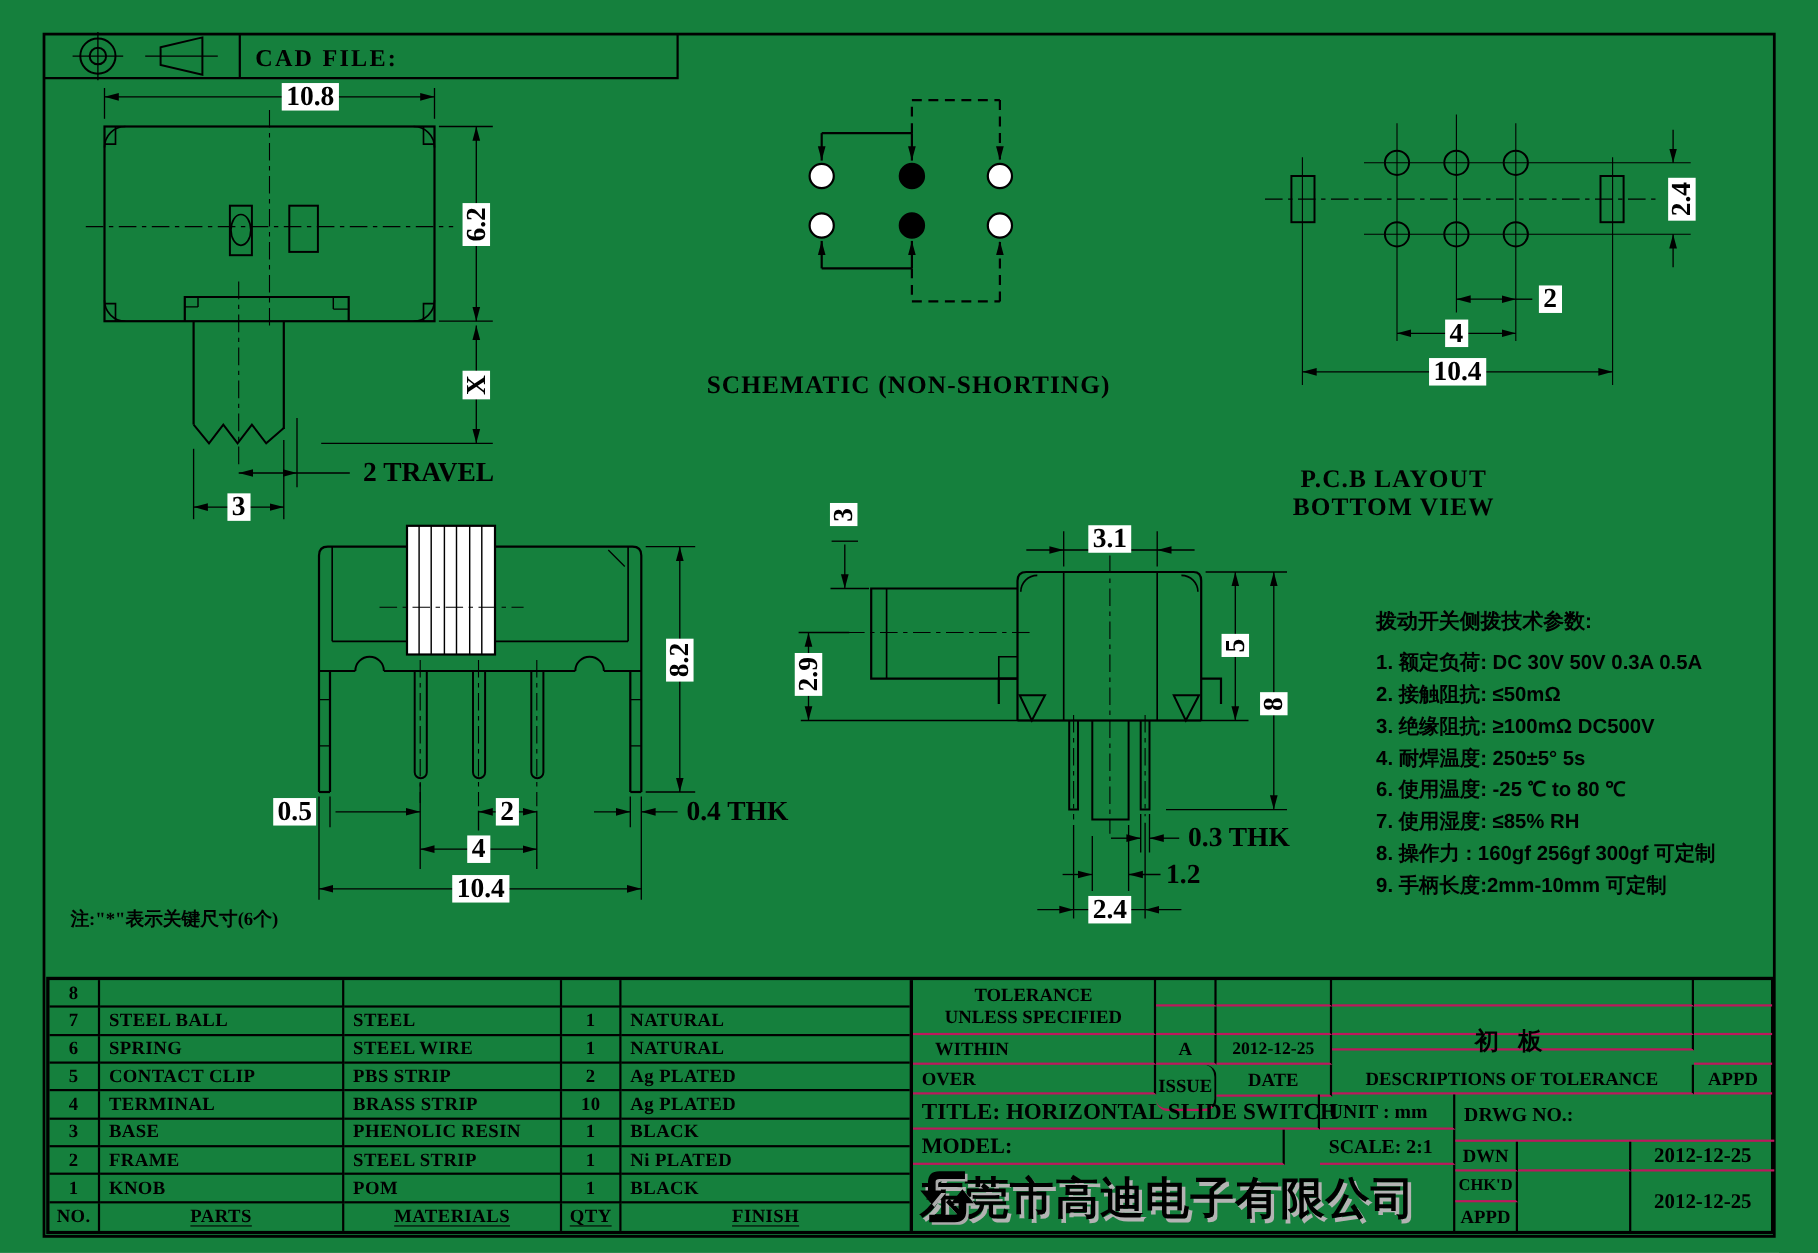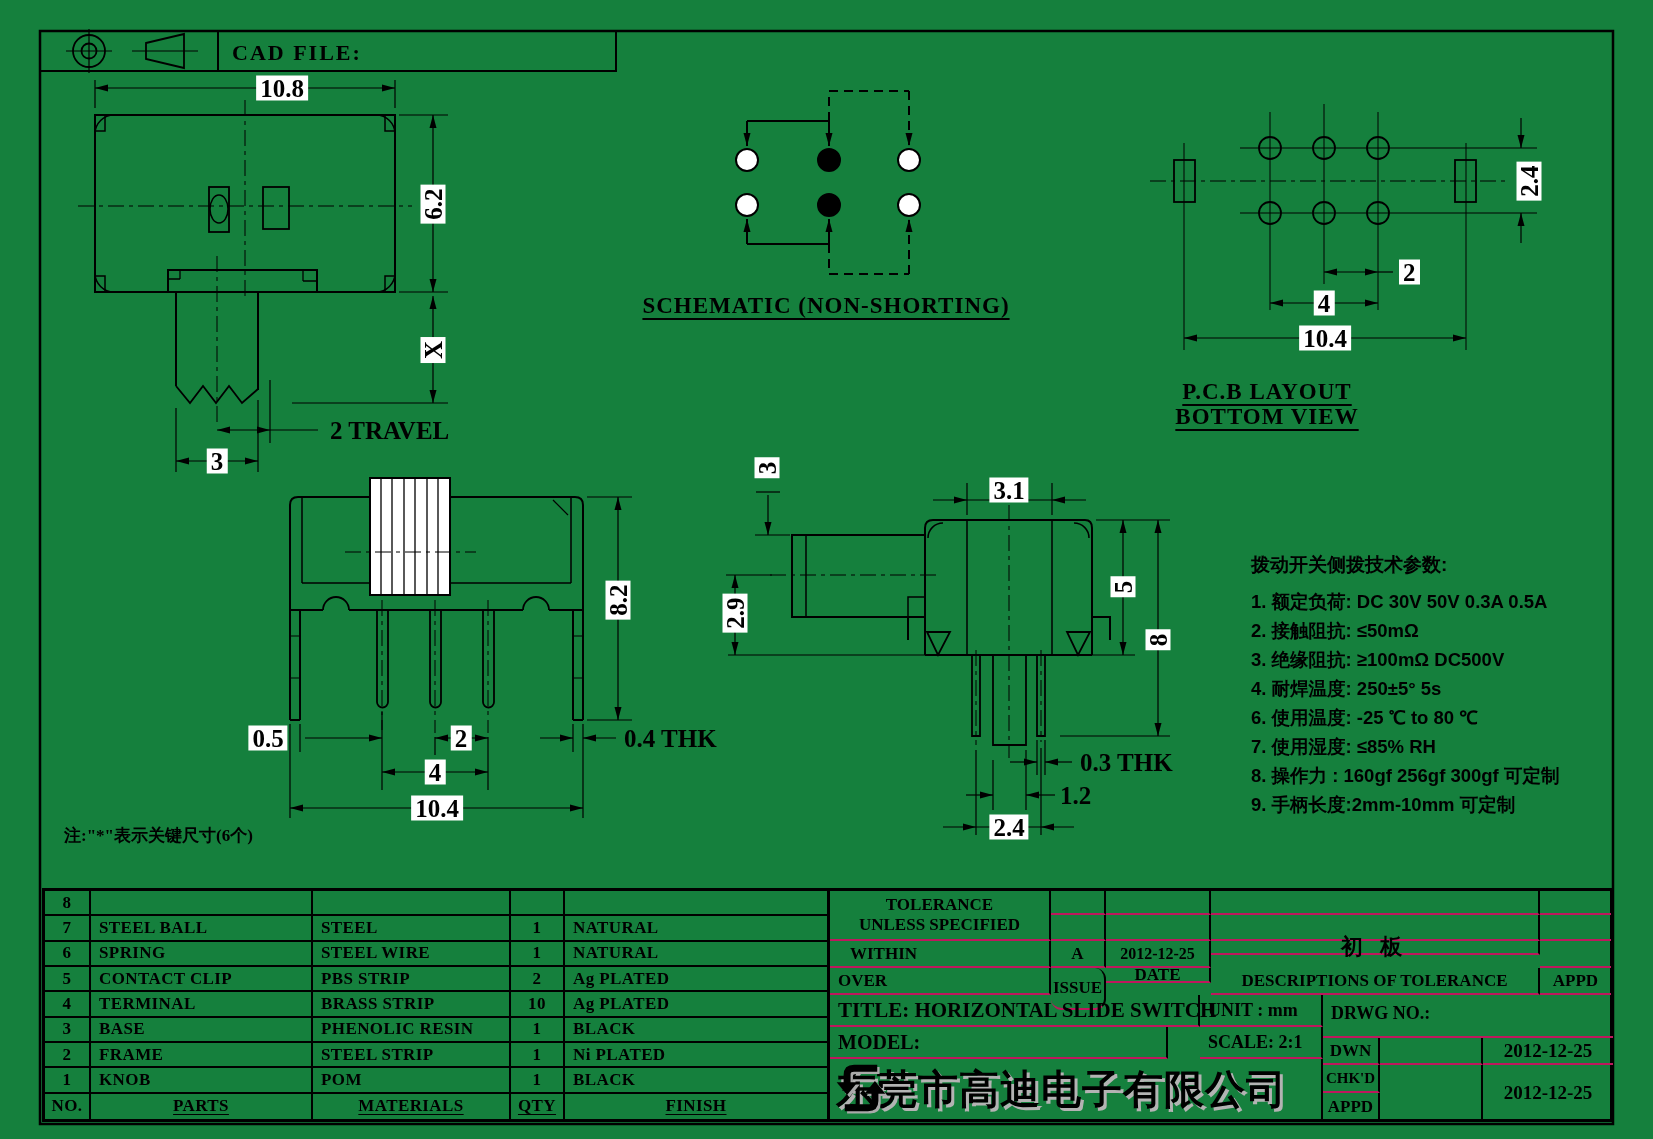--- a/index.html
+++ b/index.html
@@ -4,21 +4,21 @@
 <style>
   html,body{margin:0;padding:0;background:#e8e8e8;}
   #sheet{position:relative;width:1653px;height:1139px;background:#15803d;overflow:hidden;
          font-family:"Liberation Serif",serif;color:#000;}
   svg{position:absolute;left:0;top:0;}
   .lbl{position:absolute;font-family:"Liberation Serif",serif;font-weight:bold;color:#000;white-space:nowrap;line-height:1;}
   .dim{font-size:25px;transform:translate(-50%,-50%);}
   .dim.bg{background:#fff;padding:0 4px;}
   .dim.rot{transform:translate(-50%,-50%) rotate(-90deg);background:#fff;padding:0 4px;}
   .dim.aleft{transform:translate(0,-50%);}
-  .cap{font-size:23px;transform:translate(-50%,0);text-decoration:underline;text-underline-offset:5px;letter-spacing:1px;}
+  .cap{font-size:23px;transform:translate(-50%,0);text-underline-offset:5px;letter-spacing:1px;margin-top:44px;}
   .hdr-label{position:absolute;font-size:22px;font-weight:bold;letter-spacing:2px;}
   .note{position:absolute;font-size:17px;font-weight:bold;}
   
   #specs{position:absolute;left:1251px;top:552px;width:370px;font-family:"Liberation Sans",sans-serif;}
   #specs .spec-title{font-size:19px;font-weight:bold;margin-bottom:9px;}
   #specs .spec-item{font-size:18.5px;font-weight:bold;line-height:29px;white-space:nowrap;}
   
   #table-wrap{position:absolute;left:42px;top:888px;width:1571px;height:234px;border:3px solid #000;box-sizing:border-box;}
   #parts-grid{position:absolute;left:0;top:0;width:785px;height:228px;display:grid;
               grid-template-columns:46px 222px 198px 54px 1fr;grid-template-rows:repeat(9,1fr);
@@ -419,21 +419,21 @@
     <div class="rc bR bB" style="left:1061px;top:24px;width:105px;height:26px;"></div>
     <div class="rc bR bB" style="left:1166px;top:24px;width:329px;height:26px;"></div>
     <div class="rc bB" style="left:1495px;top:24px;width:71px;height:26px;"></div>
 
     <div class="rc bR bB ctr" style="left:1006px;top:50px;width:55px;height:27px;">A</div>
     <div class="rc bR bB ctr" style="left:1061px;top:50px;width:105px;height:27px;font-size:16px;">2012-12-25</div>
     <div class="rc bR bB ctr" style="left:1166px;top:50px;width:329px;height:14px;font-size:22px;letter-spacing:6px;">初 板</div>
     <div class="rc bB" style="left:1495px;top:50px;width:71px;height:27px;"></div>
 
     <div class="rc bR bB ctr" style="left:1006px;top:77px;width:55px;height:42px;border-radius:11px;">ISSUE</div>
-    <div class="rc bR bB ctr" style="left:1061px;top:77px;width:105px;height:15px;">DATE</div>
+    <div class="rc bR bB ctr" style="left:1061px;top:77px;width:105px;height:29px;">DATE</div>
     <div class="rc bR bB ctr" style="left:1166px;top:77px;width:329px;height:27px;">DESCRIPTIONS  OF  TOLERANCE</div>
     <div class="rc bB ctr" style="left:1495px;top:77px;width:71px;height:27px;">APPD</div>
 
     <div class="rc bR bB" style="left:785px;top:104px;width:370px;height:32px;padding-left:8px;font-size:21px;">TITLE:  HORIZONTAL  SLIDE  SWITCH</div>
     <div class="rc bR bB" style="left:1155px;top:104px;width:123px;height:32px;padding-left:8px;font-size:18px;">UNIT : mm</div>
     <div class="rc bR bB" style="left:785px;top:136px;width:338px;height:32px;padding-left:8px;font-size:20px;">MODEL:</div>
     <div class="rc bR bB" style="left:1155px;top:136px;width:123px;height:32px;padding-left:8px;font-size:18px;">SCALE:  2:1</div>
 
     <div class="rc bR" id="company-cell" style="left:785px;top:168px;width:493px;height:61px;">
       <svg width="62" height="58" viewBox="0 0 100 100">

